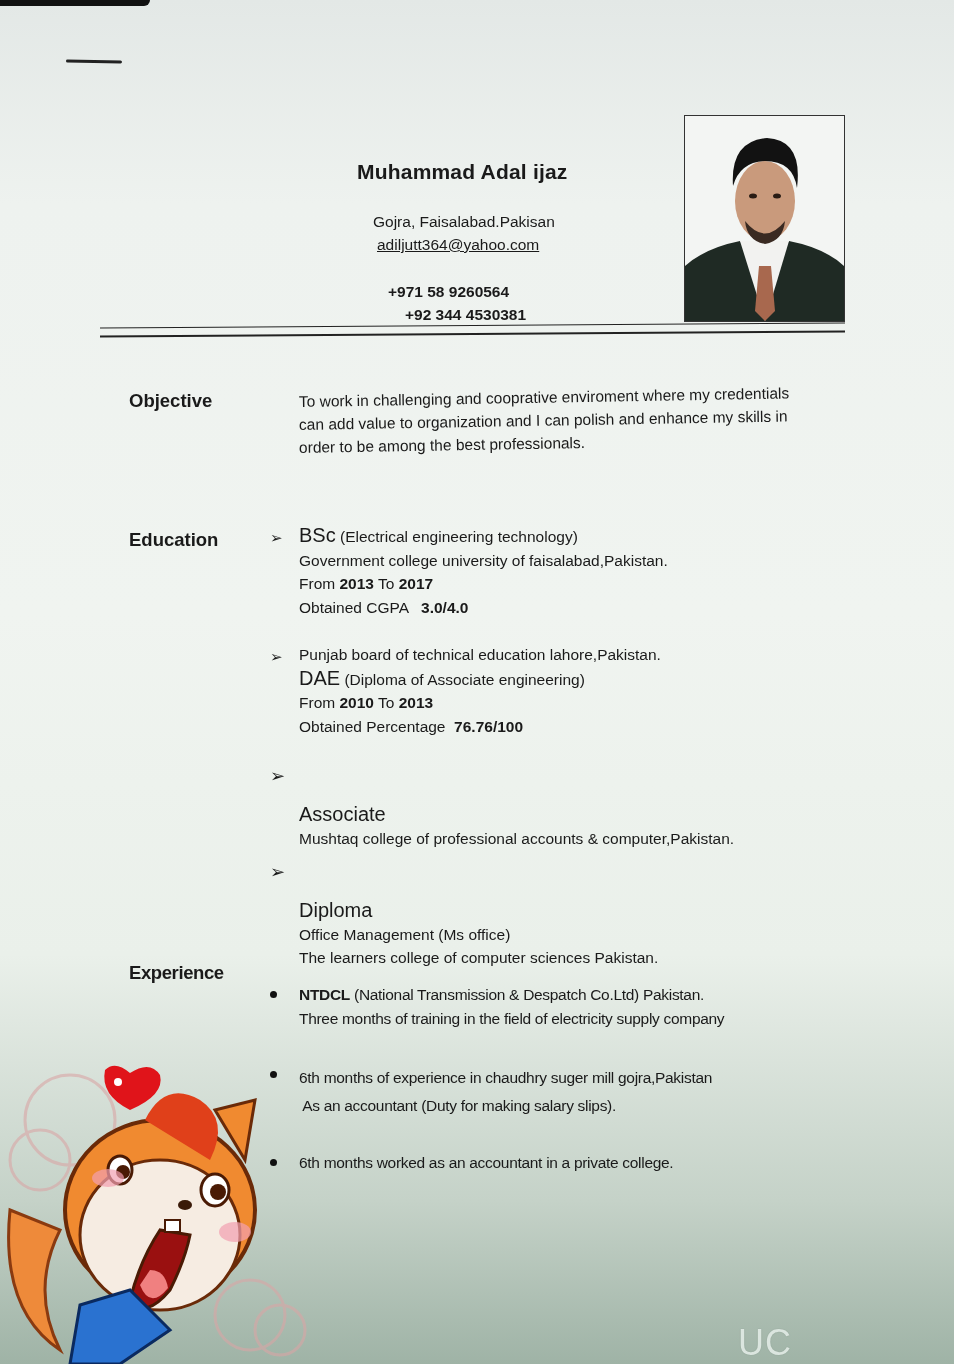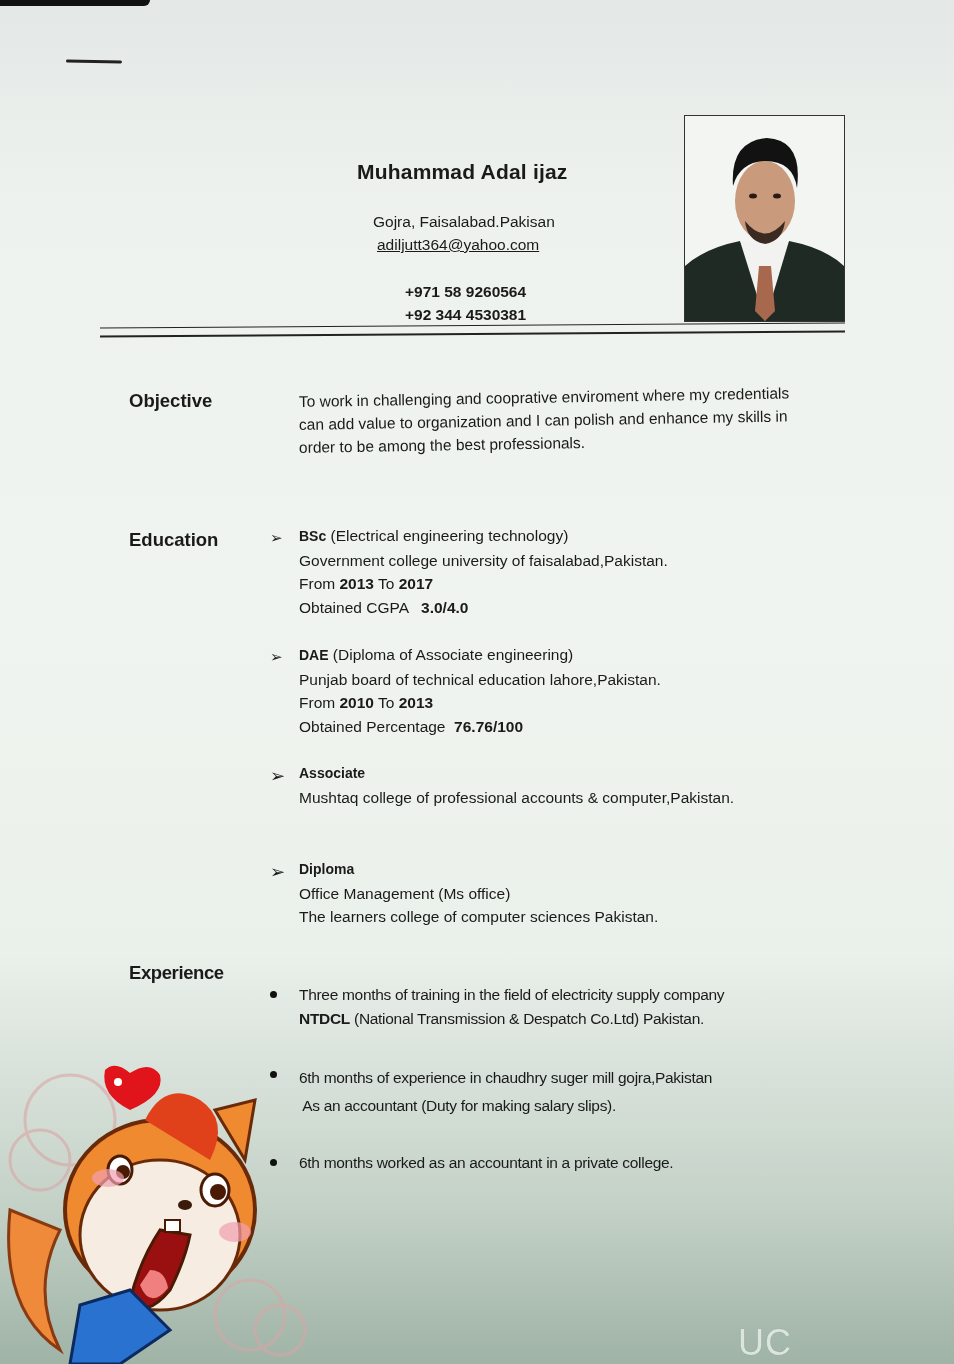--- a/index.html
+++ b/index.html
@@ -8,30 +8,30 @@
       background: linear-gradient(180deg, #e3e8e6 0%, #eef2ef 15%, #f0f4f0 45%, #eaf0ea 70%, #c5d2c8 88%, #9fb3a6 100%);
       font-family: "Liberation Sans", sans-serif; color:#1a1a1a;
     }
     .paper-shadow-top { position:absolute; left:0; top:0; width:150px; height:6px; background:#111; border-radius:0 0 40px 0; }
     .pen-mark { position:absolute; left:66px; top:60px; width:56px; height:3px; background:#222; border-radius:2px; transform:rotate(1deg); }
     .header-name { position:absolute; left:357px; top:160px; font-size:21px; font-weight:bold; letter-spacing:0.2px; }
     .header-line { position:absolute; font-size:15.5px; }
     .addr { left:373px; top:213px; }
     .email { left:377px; top:236px; text-decoration:underline; }
     .phone { font-weight:bold; font-size:15.5px; }
-    .ph1 { left:405px; top:283px; }
+    .ph1 { left:388px; top:283px; }
     .ph2 { left:405px; top:306px; }
     .rule1 { position:absolute; left:100px; top:325px; width:745px; height:1px; background:#222; transform:rotate(-0.4deg); }
     .rule2 { position:absolute; left:100px; top:333px; width:745px; height:2px; background:#222; transform:rotate(-0.4deg); }
     .photo { position:absolute; left:684px; top:115px; width:159px; height:205px; border:1px solid #333; background:#f4f6f4; overflow:hidden; }
     .sec-label { position:absolute; left:81px; font-size:18.5px; font-weight:bold;margin-left:48px; }
     .para { position:absolute; left:299px; font-size:15.5px; line-height:23px; }
     .arrow { position:absolute; left:270px; font-size:15px; }
     .edu { position:absolute; left:299px; font-size:15.5px; line-height:23.5px; }
-    .edu .title { font-size:14px; font-weight:bold; }
+    .edu .title { font-size:20px; font-weight:normal;margin-top:41px; }
     .bullet { position:absolute; left:270px; width:7px; height:7px; border-radius:50%; background:#111; }
     .exp { position:absolute; left:299px; font-size:15.5px; line-height:24px; letter-spacing:-0.3px; }
     .watermark { position:absolute; left:738px; top:1322px; font-size:36px; color:rgba(235,245,238,0.85); letter-spacing:1px; text-shadow:0 0 1px #7d8f84; }
     .mascot { position:absolute; left:0; top:1060px; width:310px; height:304px; }
   </style>
 </head>
 <body>
 
 <div class="paper-shadow-top"></div>
 <div class="pen-mark"></div>
@@ -71,22 +71,22 @@
 <div class="arrow" style="top:529px;">➢</div>
 <div class="edu" style="top:524px;">
   <div><span class="title">BSc</span><span> (Electrical engineering technology)</span></div>
   <div>Government college university of faisalabad,Pakistan.</div>
   <div><span>From </span><b>2013</b><span> To </span><b>2017</b></div>
   <div><span style="white-space:pre">Obtained CGPA   </span><b>3.0/4.0</b></div>
 </div>
 
 <div class="arrow" style="top:648px;">➢</div>
 <div class="edu" style="top:643px;">
+  <div>Punjab board of technical education lahore,Pakistan.</div>
   <div><span class="title">DAE</span><span> (Diploma of Associate engineering)</span></div>
-  <div>Punjab board of technical education lahore,Pakistan.</div>
   <div><span>From </span><b>2010</b><span> To </span><b>2013</b></div>
   <div><span style="white-space:pre">Obtained Percentage  </span><b>76.76/100</b></div>
 </div>
 
 <div class="arrow" style="top:765px;font-size:18px;">➢</div>
 <div class="edu" style="top:762px;">
   <div class="title">Associate</div>
   <div>Mushtaq college of professional accounts &amp; computer,Pakistan.</div>
 </div>
 
@@ -94,22 +94,22 @@
 <div class="edu" style="top:858px;">
   <div class="title">Diploma</div>
   <div>Office Management (Ms office)</div>
   <div>The learners college of computer sciences Pakistan.</div>
 </div>
 
 <div class="sec-label" style="top:962px;letter-spacing:-0.4px;">Experience</div>
 
 <div class="bullet" style="top:991px;"></div>
 <div class="exp" style="top:983px;">
+  <div><b>NTDCL</b><span> (National Transmission &amp; Despatch Co.Ltd) Pakistan.</span></div>
   <div>Three months of training in the field of electricity supply company</div>
-  <div><b>NTDCL</b><span> (National Transmission &amp; Despatch Co.Ltd) Pakistan.</span></div>
 </div>
 
 <div class="bullet" style="top:1071px;"></div>
 <div class="exp" style="top:1064px;line-height:28px;">
   <div>6th months of experience in chaudhry suger mill gojra,Pakistan</div>
   <div style="white-space:pre"> As an accountant (Duty for making salary slips).</div>
 </div>
 
 <div class="bullet" style="top:1159px;"></div>
 <div class="exp" style="top:1151px;">

